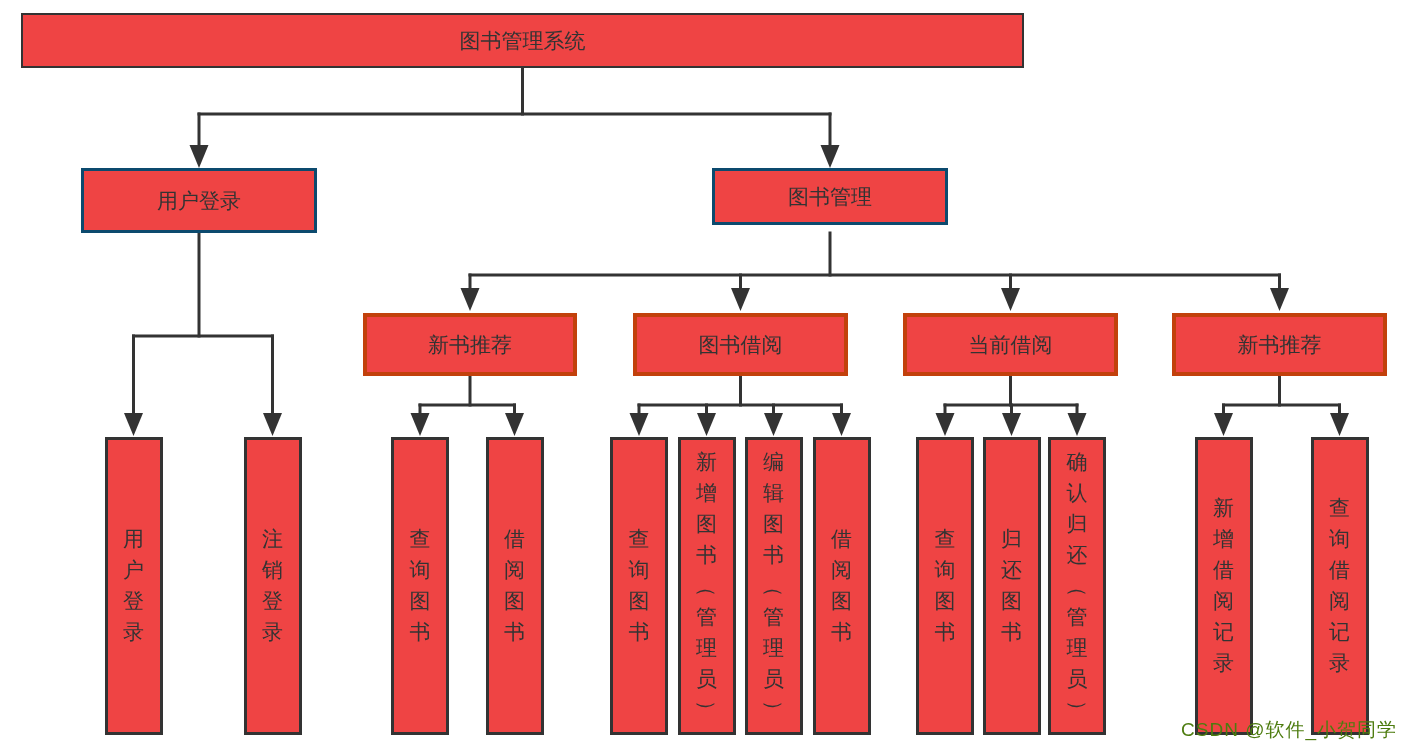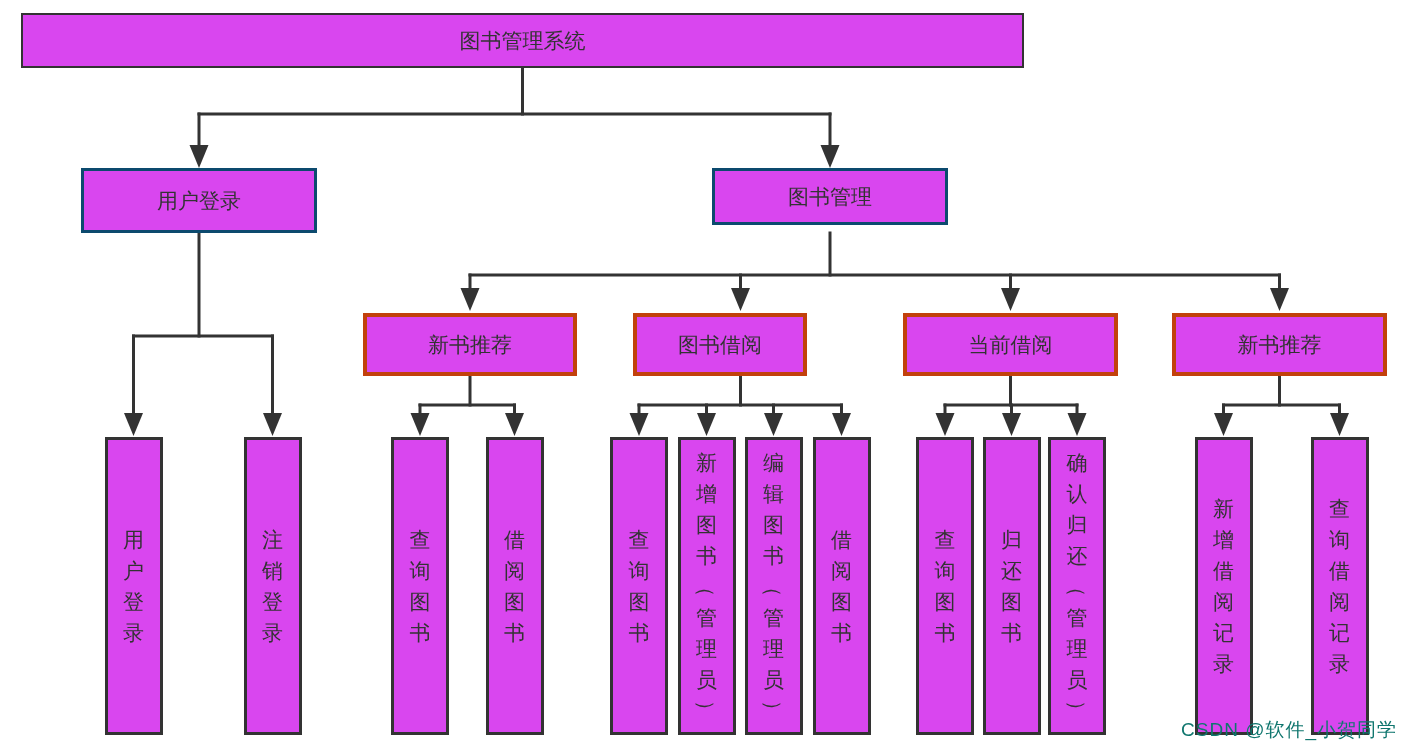--- a/index.html
+++ b/index.html
@@ -1,19 +1,19 @@
 <!DOCTYPE html>
 <html><head>
 <meta charset="utf-8">
 <style>
   html,body{margin:0;padding:0;background:#fff;}
   body{font-family:"Liberation Sans","DejaVu Sans",sans-serif;}
   .canvas{position:relative;width:1405px;height:747px;background:#fff;overflow:hidden;}
   #connectors{position:absolute;left:0;top:0;pointer-events:none;}
-  .box{position:absolute;box-sizing:border-box;background:#d946ef;display:flex;align-items:center;justify-content:center;color:#333;}
+  .box{position:absolute;box-sizing:border-box;background:#ef4444;display:flex;align-items:center;justify-content:center;color:#333;font-family:Liberation Serif, serif;}
   .box.root{border:2px solid #333;font-size:21px;}
   .box.l2{border:3px solid #0c4a6e;font-size:21px;}
   .box.l3{border:4px solid #c2410c;font-size:21px;}
   .box.leaf{border:3px solid #333;top:437px;width:58px;height:298px;}
   .vtext{display:flex;flex-direction:column;align-items:center;justify-content:center;}
   .vchar{display:block;height:31px;line-height:31px;font-size:21px;text-align:center;color:#333;}
   .vchar.paren{transform:rotate(90deg);}
   .watermark{position:absolute;right:8px;bottom:4px;font-size:19px;letter-spacing:1px;z-index:5;}
 </style>
 </head>
@@ -83,21 +83,21 @@
   <div class="box l2" style="left:81px;top:168px;width:236px;height:65px">
     <span>用户登录</span>
   </div>
   <div class="box l2" style="left:712px;top:168px;width:236px;height:57px">
     <span>图书管理</span>
   </div>
 
   <div class="box l3" style="left:363px;top:313px;width:214px;height:63px">
     <span>新书推荐</span>
   </div>
-  <div class="box l3" style="left:633px;top:313px;width:174px;height:63px">
+  <div class="box l3" style="left:633px;top:313px;width:215px;height:63px">
     <span>图书借阅</span>
   </div>
   <div class="box l3" style="left:903px;top:313px;width:215px;height:63px">
     <span>当前借阅</span>
   </div>
   <div class="box l3" style="left:1172px;top:313px;width:215px;height:63px">
     <span>新书推荐</span>
   </div>
 
   <div class="box leaf" style="left:104.5px">
@@ -221,14 +221,14 @@
     <div class="vtext">
         <span class="vchar">查</span>
         <span class="vchar">询</span>
         <span class="vchar">借</span>
         <span class="vchar">阅</span>
         <span class="vchar">记</span>
         <span class="vchar">录</span>
       </div>
   </div>
 
-  <div class="watermark" style="color: #0f766e;">CSDN @软件_小贺同学</div>
+  <div class="watermark" style="color: #4d7c0f;">CSDN @软件_小贺同学</div>
 </div>
 
 </body></html>

